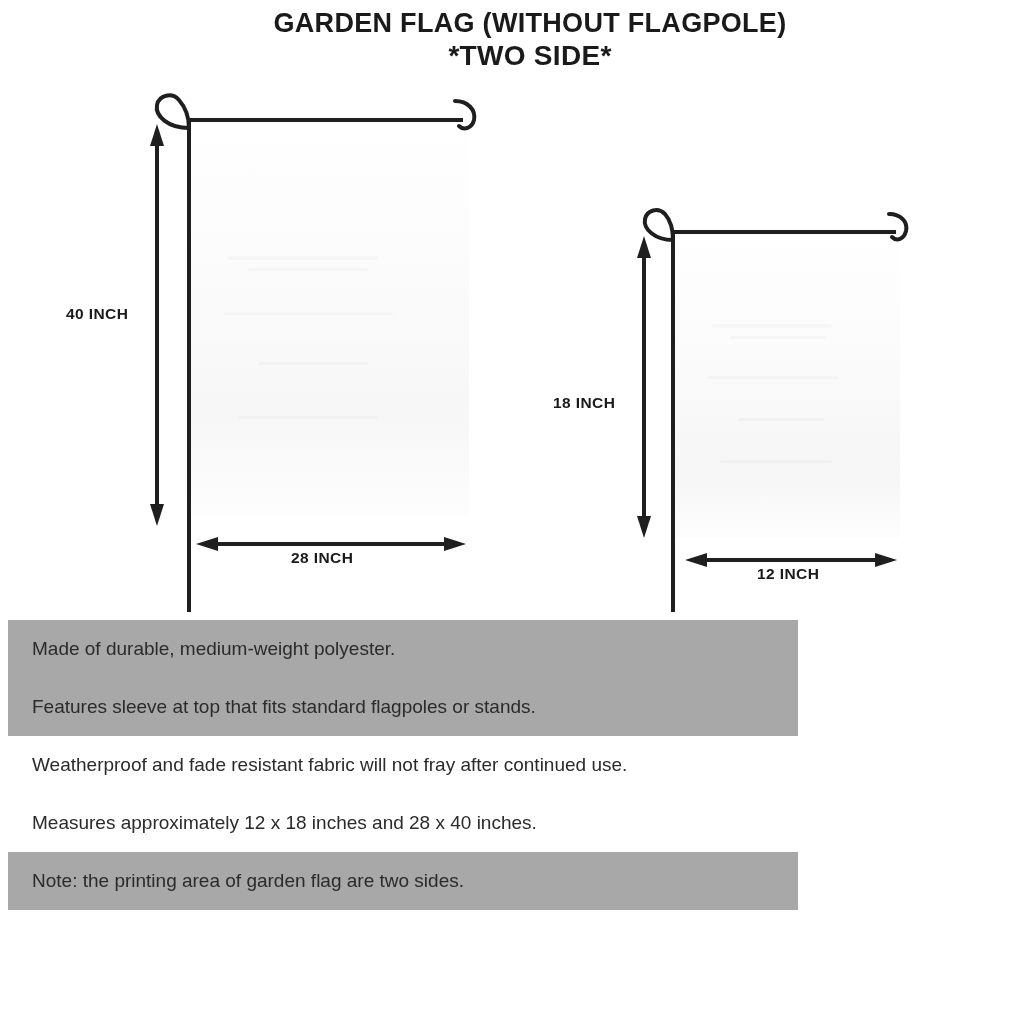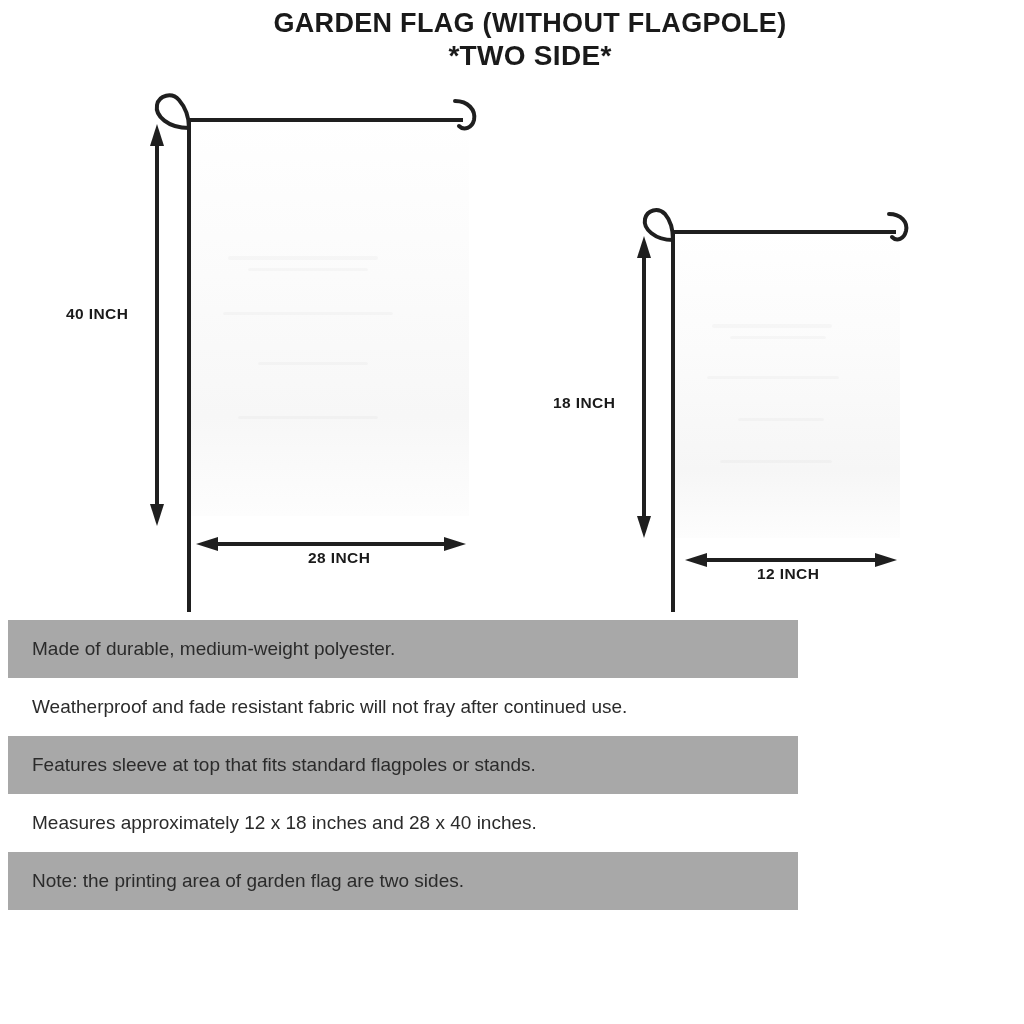--- a/index.html
+++ b/index.html
@@ -76,21 +76,21 @@
 
   
   .dim-label {
     position: absolute;
     font-size: 15.5px;
     font-weight: bold;
     letter-spacing: 0.4px;
     white-space: nowrap;
   }
   #label-height-large { left: 66px;  top: 305px; }
-  #label-width-large  { left: 308px; top: 549px; }
+  #label-width-large  { left: 291px; top: 549px; }
   #label-height-small { left: 553px; top: 354px; margin-top: 40px; }
   #label-width-small  { left: 757px; top: 565px; }
 
   
   #features {
     position: absolute;
     left: 8px;
     top: 620px;
     width: 790px;
   }
@@ -165,17 +165,17 @@
   </svg>
 
   <div class="dim-label" id="label-height-large">40 INCH</div>
   <div class="dim-label" id="label-width-large">28 INCH</div>
   <div class="dim-label" id="label-height-small">18 INCH</div>
   <div class="dim-label" id="label-width-small">12 INCH</div>
 </div>
 
 <div id="features">
   <div class="feature-row shaded">Made of durable, medium-weight polyester.</div>
+  <div class="feature-row shaded">Features sleeve at top that fits standard flagpoles or stands.</div>
   <div class="feature-row plain">Weatherproof and fade resistant fabric will not fray after continued use.</div>
-  <div class="feature-row shaded">Features sleeve at top that fits standard flagpoles or stands.</div>
   <div class="feature-row plain">Measures approximately 12 x 18 inches and 28 x 40 inches.</div>
   <div class="feature-row shaded">Note: the printing area of garden flag are two sides.</div>
 </div>
 
 </body></html>

